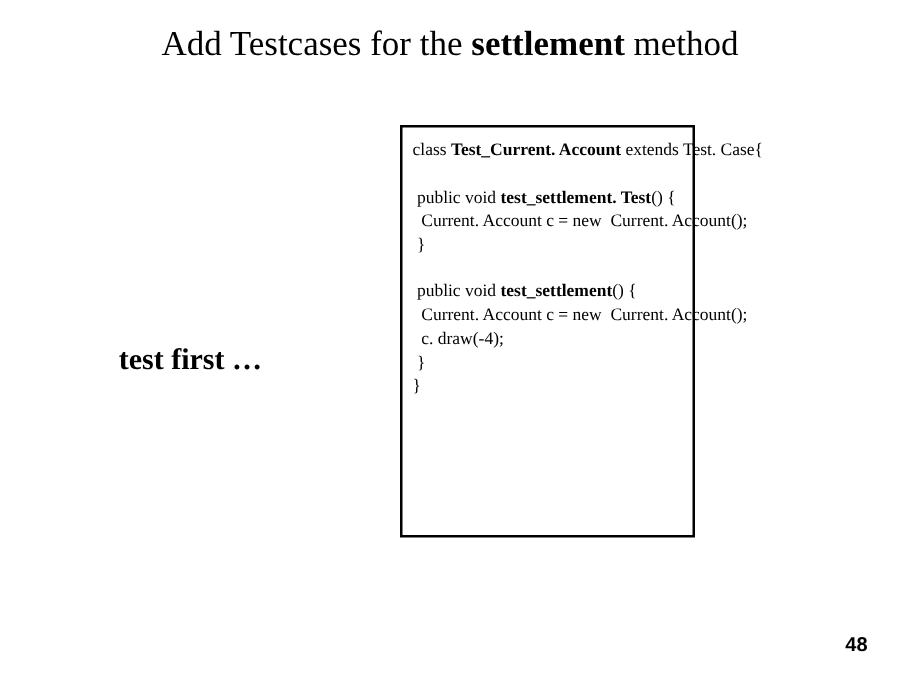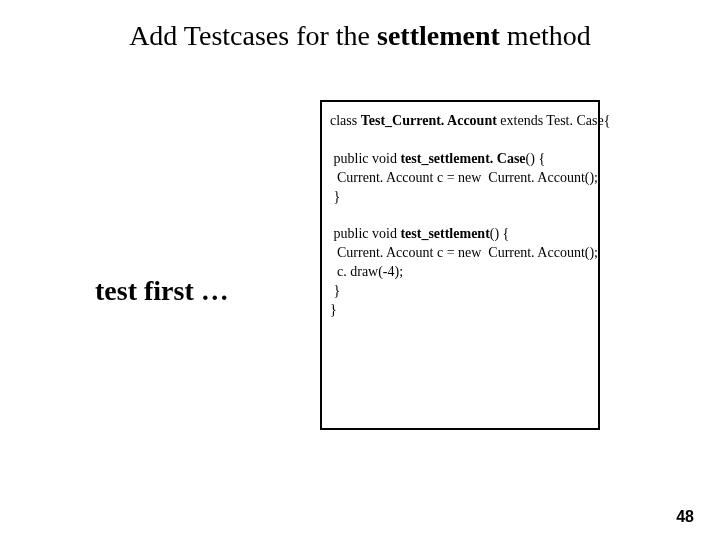--- a/index.html
+++ b/index.html
@@ -24,27 +24,27 @@
     left: 0;
     width: 720px;
     text-align: center;
     font-size: 28px;
     white-space: pre;
   }
   .test-first {
     position: absolute;
     top: 275px;
     left: 95px;
-    font-size: 28px;
+    font-size: 24px;
   }
   .codebox {
     position: absolute;
     top: 100px;
     left: 320px;
-    width: 280px;
+    width: 236px;
     height: 330px;
     border: 2px solid #000;
     padding: 10px 6px 6px 8px;
     box-sizing: border-box;
     font-family: "Times New Roman", Times, serif;
     font-size: 14px;
     line-height: 1.35;
   }
   .codebox .line { white-space: pre; }
   .pagenum {
@@ -61,21 +61,21 @@
 
 <div class="slide">
 
   <div class="title"><span>Add Testcases for the </span><b>settlement</b><span> method</span></div>
 
   <div class="test-first"><b>test first …</b></div>
 
   <div class="codebox">
     <div class="line"><span>class </span><b>Test_Current. Account</b><span> extends Test. Case{</span></div>
     <div class="line"> </div>
-    <div class="line"><span> public void </span><b>test_settlement. Case</b><span>() {</span></div>
+    <div class="line"><span> public void </span><b>test_settlement. Test</b><span>() {</span></div>
     <div class="line">  Current. Account c = new  Current. Account();</div>
     <div class="line"> }</div>
     <div class="line"> </div>
     <div class="line"><span> public void </span><b>test_settlement</b><span>() {</span></div>
     <div class="line">  Current. Account c = new  Current. Account();</div>
     <div class="line">  c. draw(-4);</div>
     <div class="line"> }</div>
     <div class="line">}</div>
   </div>
 

